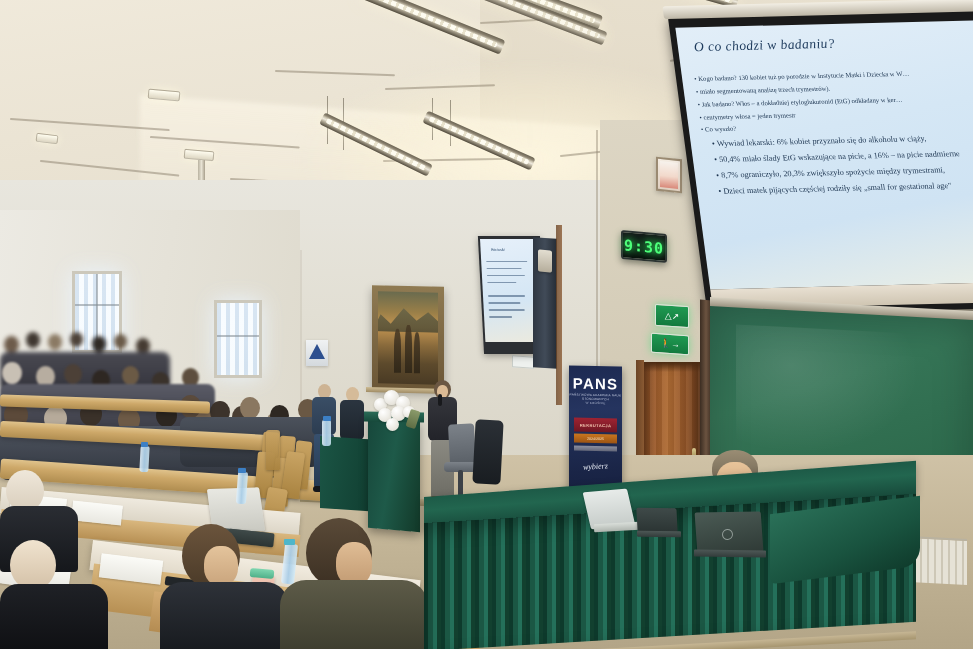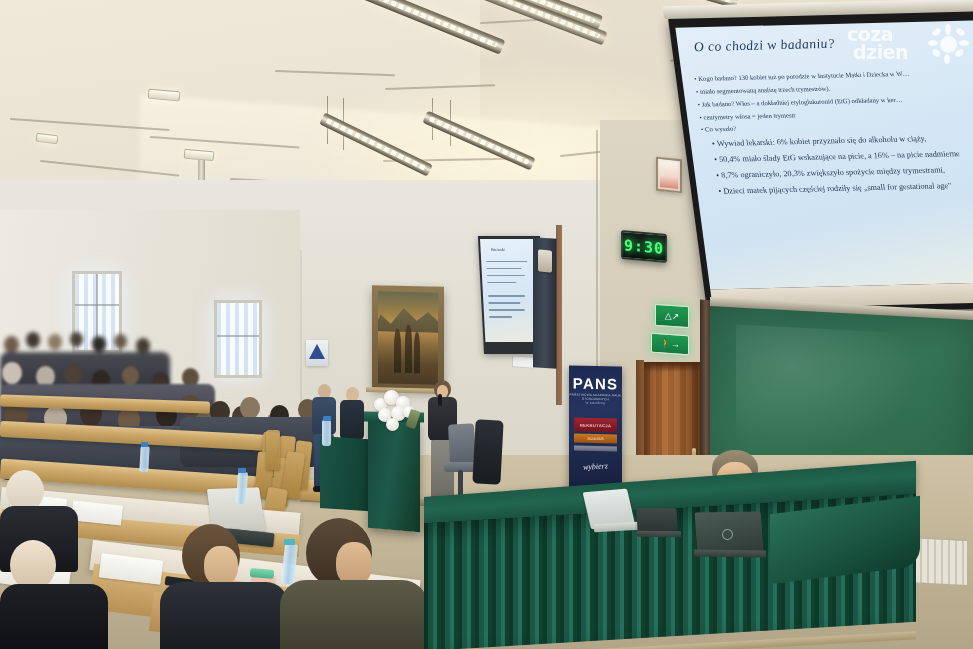--- a/index.html
+++ b/index.html
@@ -883,31 +883,14 @@
   <div class="abs laptop-lid" style="left:587px;top:490px;width:44px;height:38px;transform:rotate(-13deg) skewY(8deg);background:linear-gradient(180deg,#e7ebe9,#c5cbc8);"></div>
   <div class="abs laptop-base" style="left:594px;top:523px;width:46px;height:8px;transform:rotate(-3deg);background:linear-gradient(180deg,#d9ded9,#aeb4ae);"></div>
 
   <div class="abs laptop-lid" style="left:637px;top:508px;width:40px;height:24px;transform:rotate(-3deg) skewY(4deg);"></div>
   <div class="abs laptop-base" style="left:637px;top:531px;width:44px;height:6px;transform:rotate(1deg);"></div>
 
   <div class="abs laptop-lid" style="left:696px;top:512px;width:66px;height:40px;transform:rotate(-4deg) skewY(3deg);background:linear-gradient(170deg,#4b5b55,#2f3a36);"></div>
   <div class="abs" style="left:722px;top:529px;width:11px;height:11px;border:1.5px solid rgba(200,210,205,.6);border-radius:50%;transform:rotate(-4deg);"></div>
   <div class="abs laptop-base" style="left:694px;top:550px;width:72px;height:7px;transform:rotate(1deg);"></div>
 
-  <div class="abs watermark">
-    <div class="wm-text">
-      <span>coza</span>
-      <span class="l2">dzien</span>
-    </div>
-    <div class="wm-sun">
-      <i style="left:12px;top:12px;width:17px;height:17px;"></i>
-      <i style="left:17px;top:0px;width:6px;height:11px;"></i>
-      <i style="left:28px;top:5px;width:9px;height:6px;transform:rotate(35deg);"></i>
-      <i style="left:31px;top:16px;width:10px;height:6px;"></i>
-      <i style="left:27px;top:26px;width:9px;height:6px;transform:rotate(-35deg);"></i>
-      <i style="left:16px;top:30px;width:6px;height:10px;"></i>
-      <i style="left:4px;top:26px;width:9px;height:6px;transform:rotate(35deg);"></i>
-      <i style="left:0px;top:16px;width:10px;height:6px;"></i>
-      <i style="left:4px;top:5px;width:9px;height:6px;transform:rotate(-35deg);"></i>
-    </div>
-  </div>
 
 </div>
 
 </body></html>

